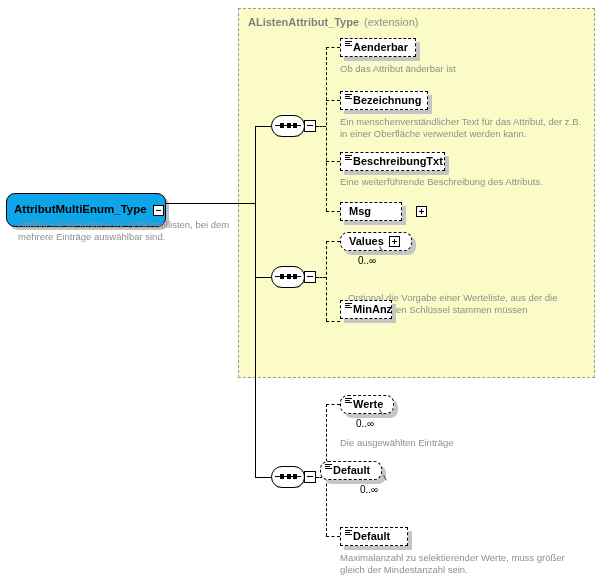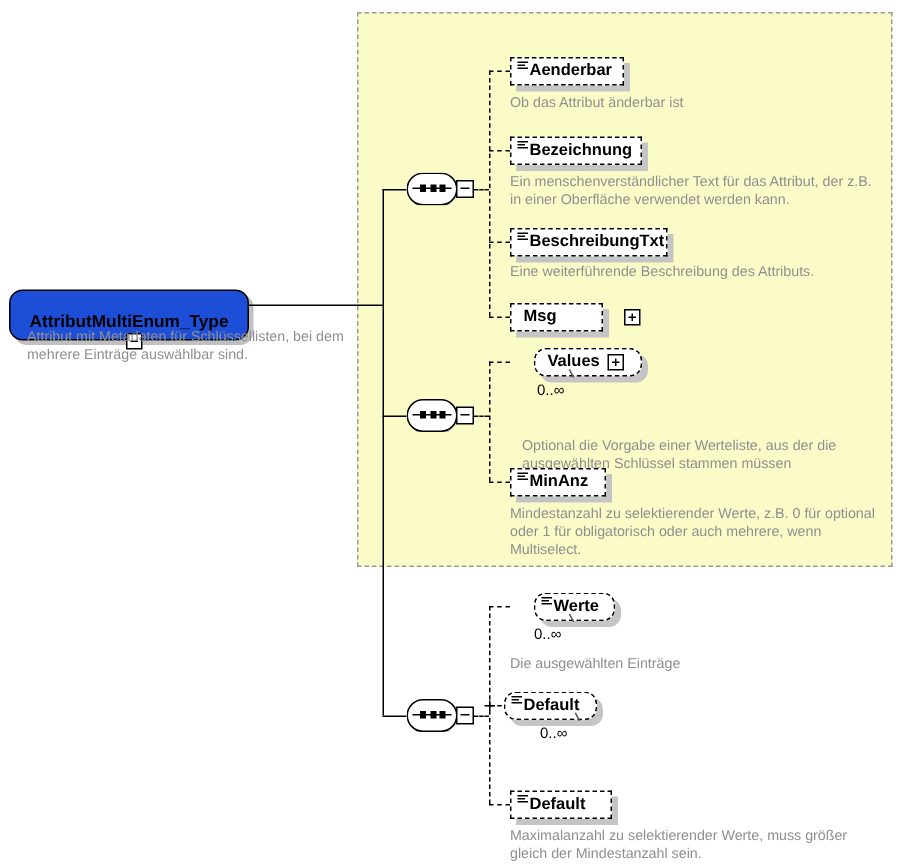--- a/index.html
+++ b/index.html
@@ -41,28 +41,27 @@
   }
   .ext-title .ext-kind {
     font-weight: normal;
     color: #909090;
   }
 
   
   .typebox {
     position: absolute;
     box-sizing: border-box;
-    background: #1d4ed8;
+    background: #0ea5e9;
     border: 1px solid #000000;
     border-radius: 9px;
     box-shadow: 3px 3px 0 0 #c0c0c0;
     display: flex;
     align-items: center;
     padding: 16px 7px;
-    flex-direction: column;
   }
   .typebox .tb-label {
     font-size: 11.5px;
     font-weight: bold;
     color: #000000;
     white-space: nowrap;
     line-height: 1;
   }
 
   
@@ -110,21 +109,20 @@
     background: #ffffff;
     border: 1px dashed #000000;
     box-shadow: 4px 4px 0 0 #c5c5c5;
     display: flex;
     align-items: center;
     padding: 0 6px 0 12px;
     height: 19px;
   }
   .node.rounded {
     border-radius: 8px;
-    margin-left: 16px;
   }
   .node .nd-label {
     font-size: 11px;
     font-weight: bold;
     color: #000000;
     white-space: nowrap;
     line-height: 1;
     text-align: center;
   }
   .node .nd-exp {
@@ -272,20 +270,21 @@
     border-bottom: 0;
     transform: rotate(-28deg);
   }
 </style>
 </head>
 <body>
 
 <div id="canvas">
 
   <div class="ext-region"></div>
+  <div class="ext-title"><span>AListenAttribut_Type</span><span class="ext-kind" style="margin-left:5px">(extension)</span></div>
 
   <div class="typebox" style="left:6px; top:193px; width:160px; height:21px;">
     <span class="tb-label">AttributMultiEnum_Type</span>
     <span class="expander" style="margin-left:6px"></span>
   </div>
   <div class="doc" style="left:18px; top:219px; width:215px;">Attribut mit Metadaten für Schlüssellisten, bei dem mehrere Einträge auswählbar sind.</div>
 
   <div class="hline" style="left:166px; top:203px; width:89px;"></div>
 
   <div class="vline" style="left:255px; top:126px; height:351px;"></div>
@@ -364,29 +363,28 @@
   <div class="dhline" style="left:326px; top:321px; width:14px;"></div>
 
   <div class="node rounded" style="left:340px; top:232px; width:72px; padding-left:8px;">
     <span class="nd-label">Values</span>
     <span class="expander plus nd-exp" style="margin-left:5px"></span>
   </div>
   <div class="occ-tick" style="left:372px; top:248px;"></div>
   <div class="card" style="left:358px; top:255px;">0..∞</div>
   <div class="doc" style="left:348px; top:274px; width:250px;margin-top:18px;">Optional die Vorgabe einer Werteliste, aus der die ausgewählten Schlüssel stammen müssen</div>
 
-  <div class="node" style="left:340px; top:312px; width:64px;">
+  <div class="node" style="left:340px; top:300px; width:52px;">
     <span class="lines-icon">
         <i></i>
         <i></i>
         <i></i>
       </span>
     <span class="nd-label">MinAnz</span>
   </div>
-  <div class="doc" style="left:340px; top:337px; width:250px;">Mindestanzahl zu selektierender Werte, z.B. 0 für optional oder 1 für obligatorisch oder auch mehrere, wenn Multiselect.</div>
 
   <div class="compositor" style="left:271px; top:466px;">
     <div class="comp-body"></div>
     <div class="comp-line"></div>
     <div class="comp-dots">
         <b></b>
         <b></b>
         <b></b>
       </div>
     <div class="comp-exp"></div>

